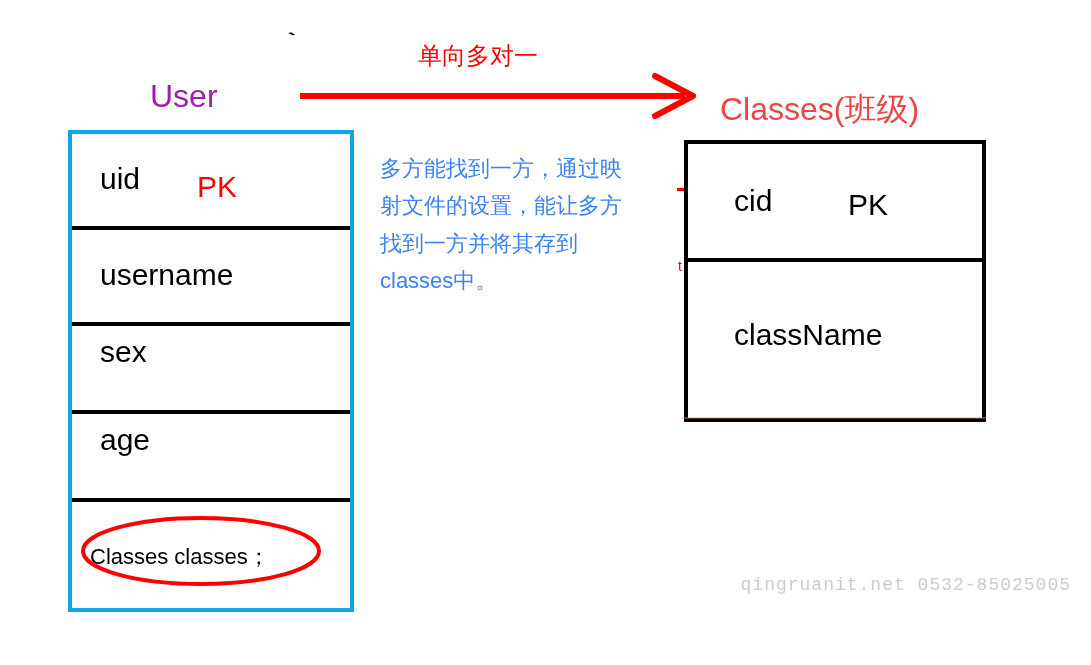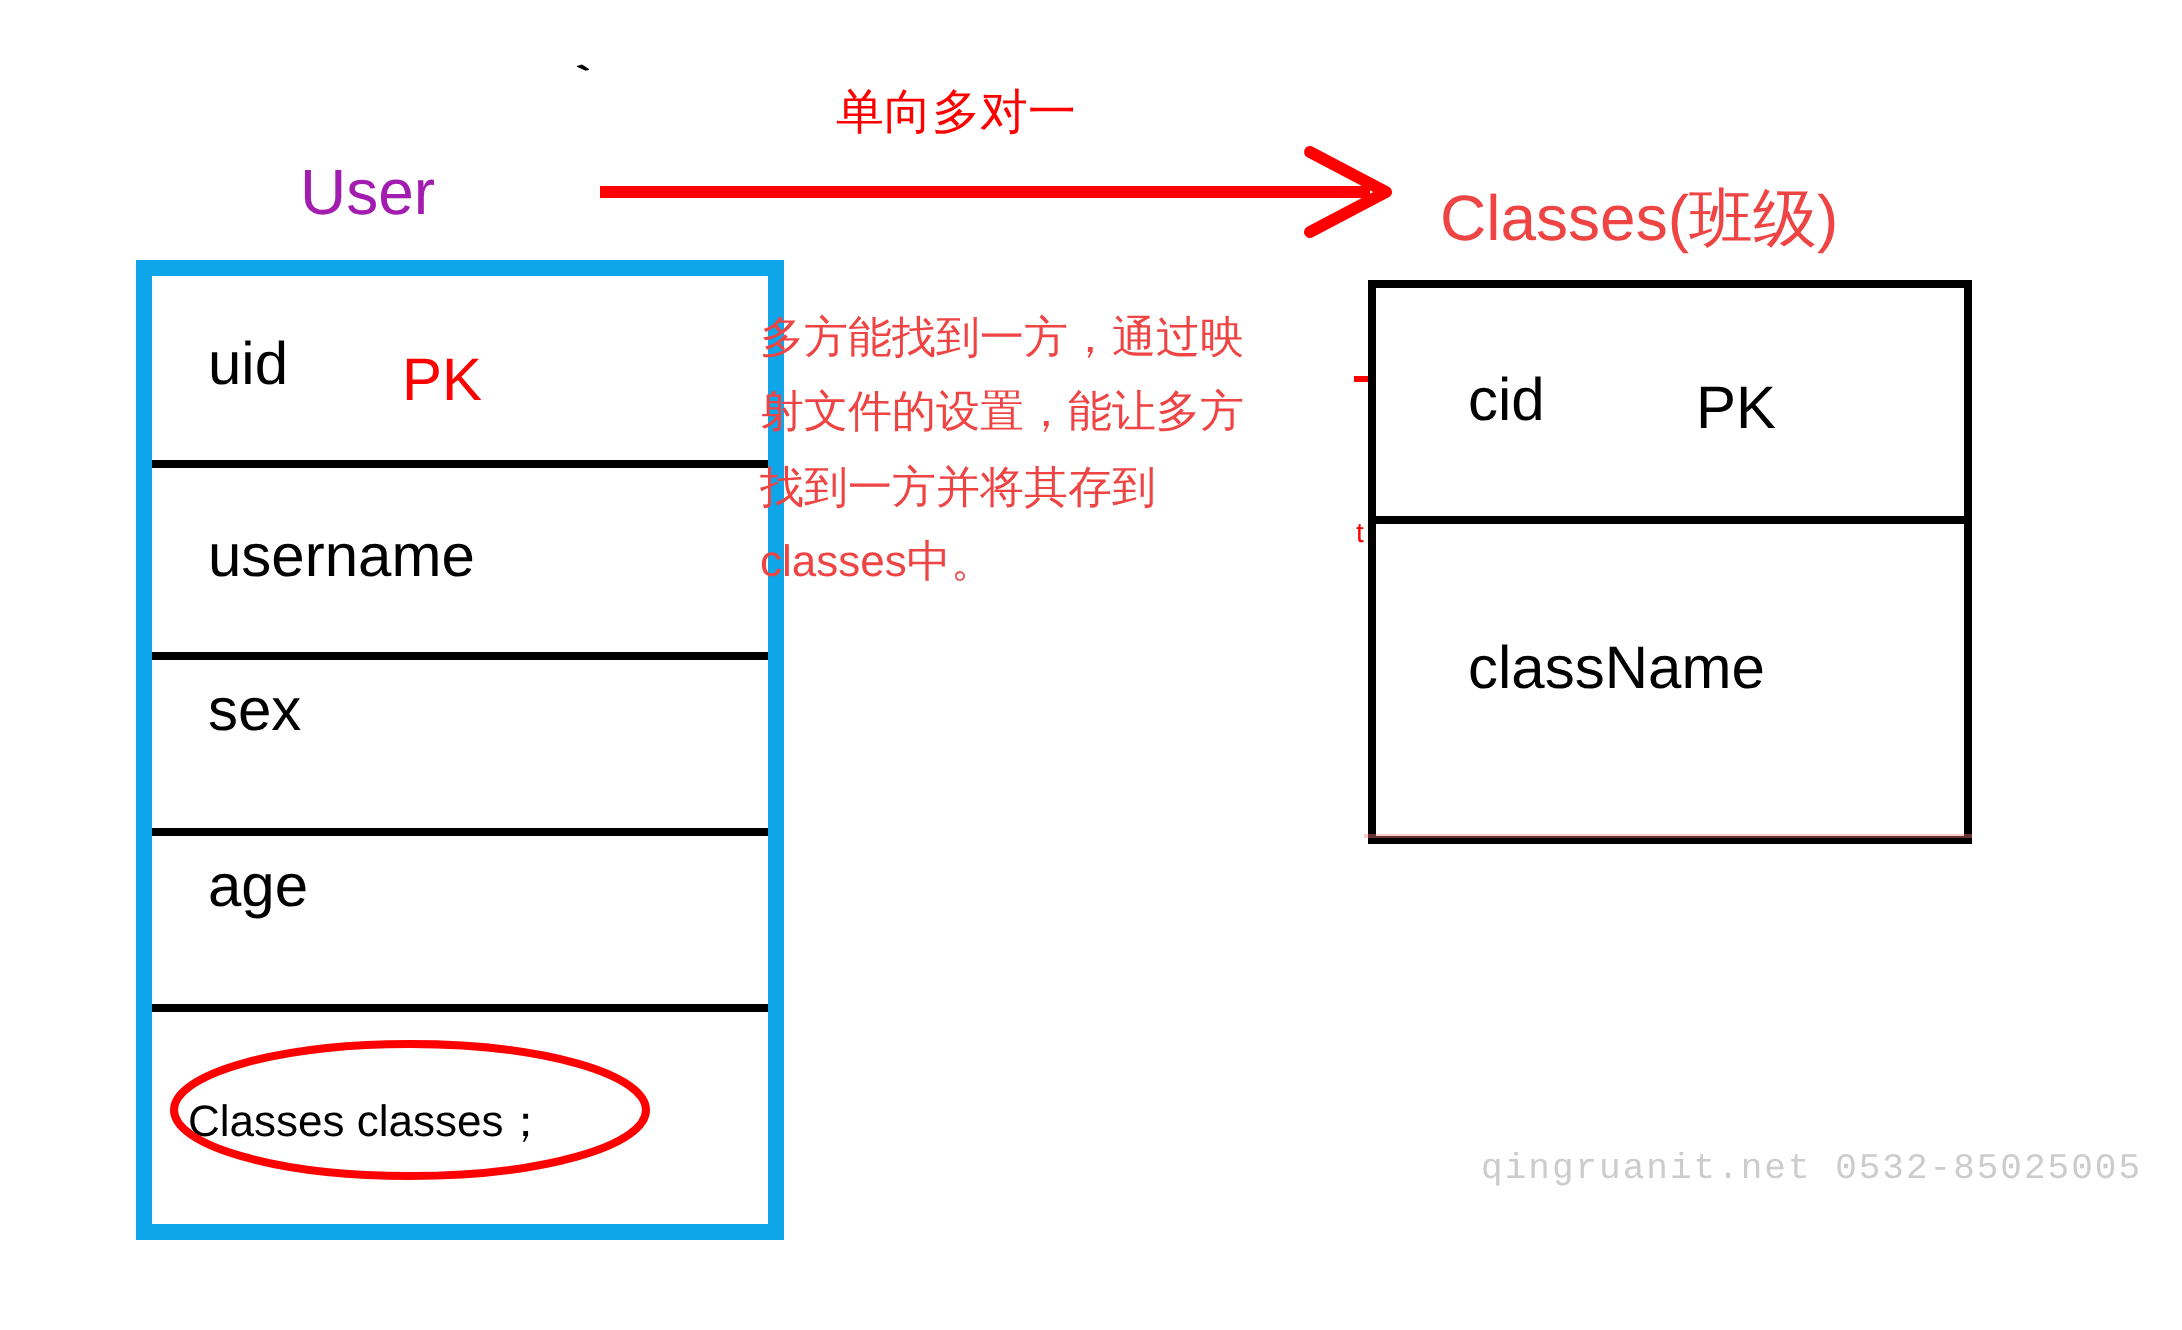--- a/index.html
+++ b/index.html
@@ -20,22 +20,22 @@
     left: 150px;
     top: 78px;
     font-size: 32px;
     color: #a21caf;
     text-align: center;
   }
   .user-box {
     position: absolute;
     left: 68px;
     top: 130px;
-    width: 324px;
-    border: 8px solid #0ea5e9;
+    width: 286px;
+    border: 4px solid #0ea5e9;
   }
   .user-row {
     height: 96px;
     border-bottom: 4px solid #000;
     position: relative;
     padding-left: 28px;
     padding-top: 28px;
     font-size: 30px;
   }
   .user-row.short { height: 88px; padding-top: 9px; }
@@ -78,21 +78,21 @@
     color: #ff0000;
   }
 
   
   .desc {
     position: absolute;
     left: 380px;
     top: 150px;
     width: 250px;
     font-size: 22px;
-    color: #ef4444;
+    color: #3b82f6;
     line-height: 1.7;
   }
 
   
   .classes-title {
     position: absolute;
     left: 720px;
     top: 88px;
     font-size: 32px;
     color: #ef4444;

